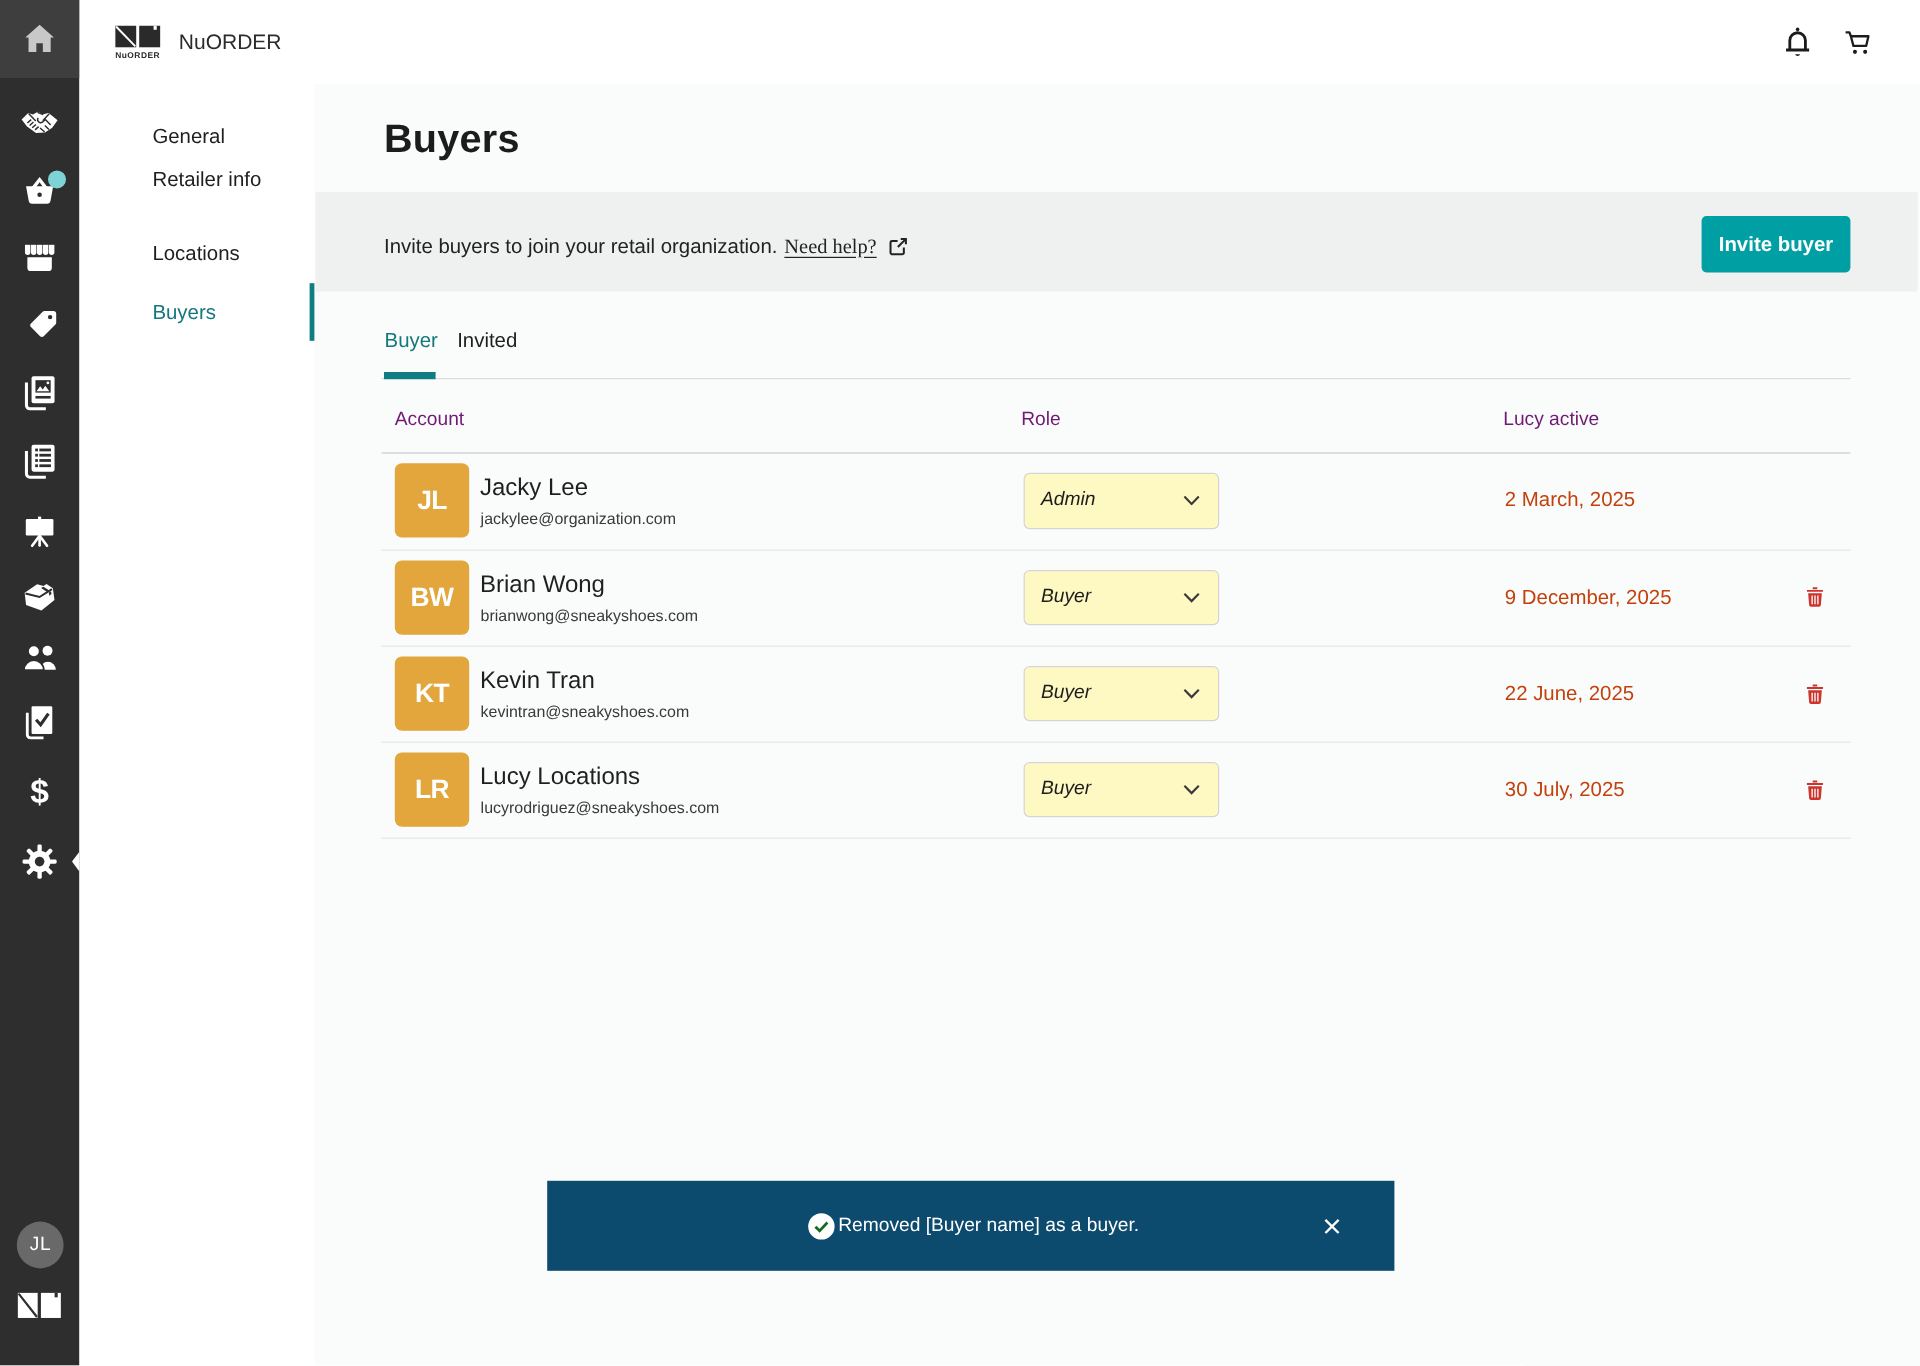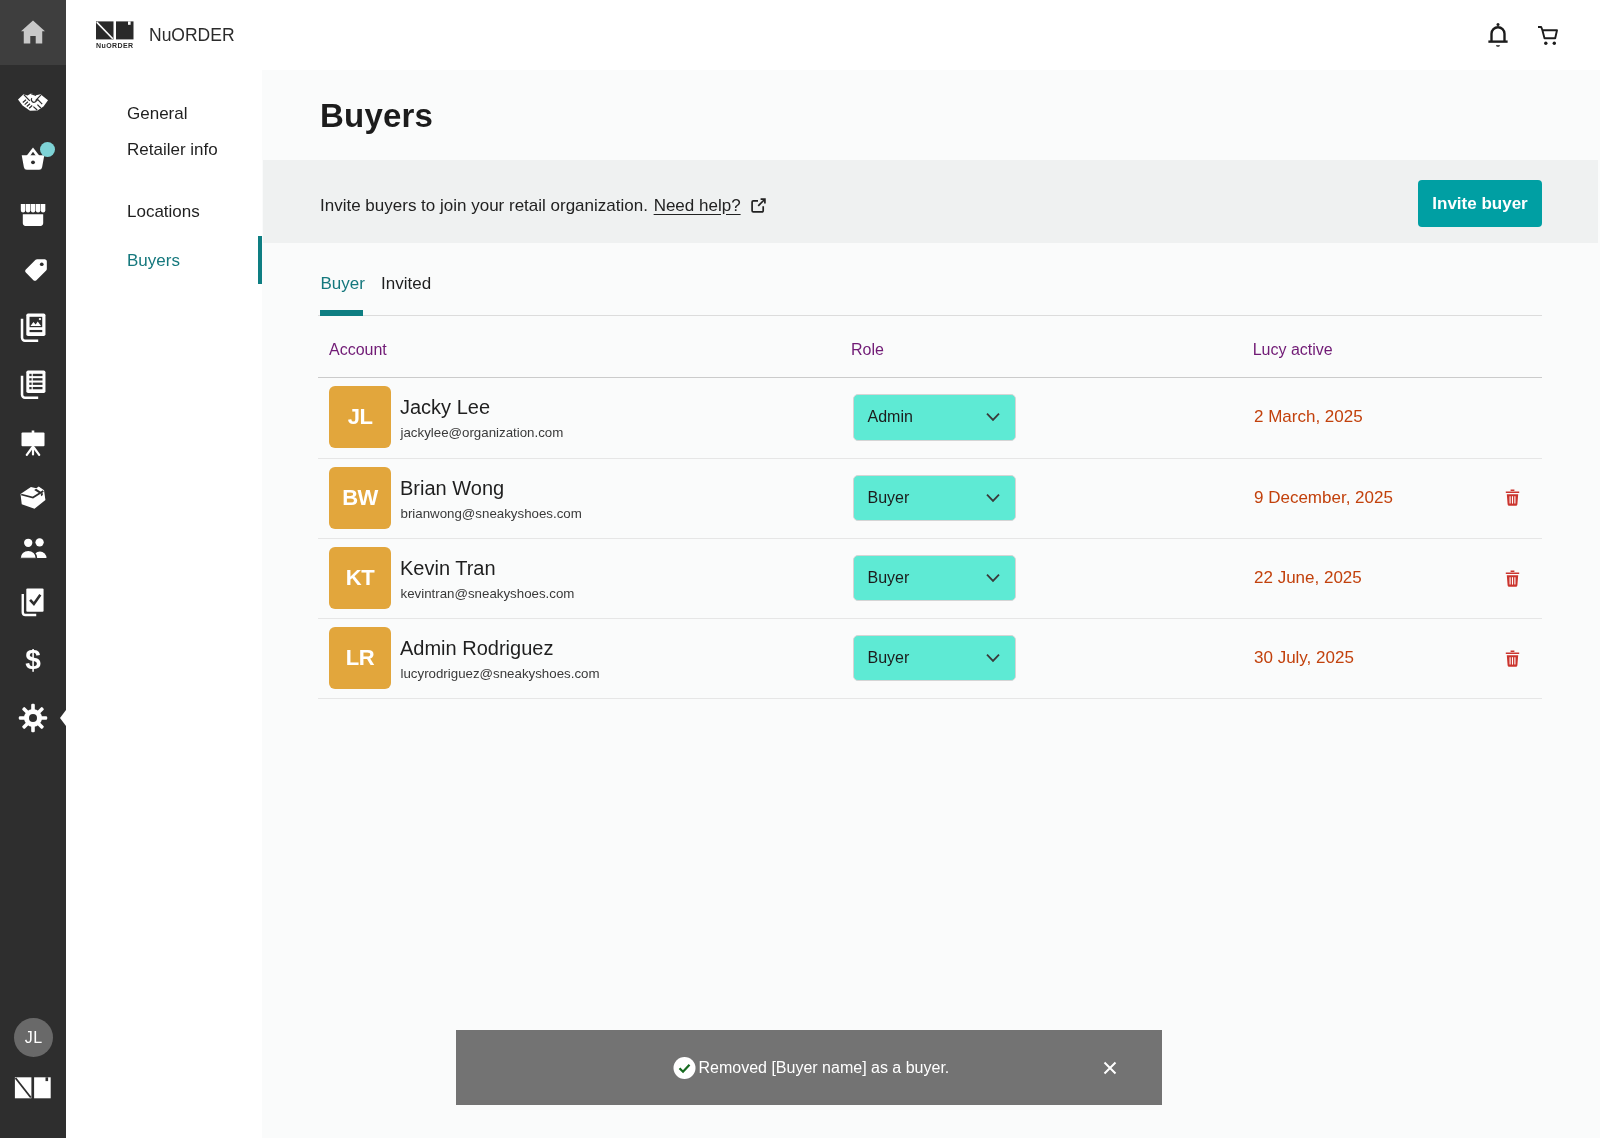--- a/index.html
+++ b/index.html
@@ -5,54 +5,54 @@
 * { margin:0; padding:0; box-sizing:border-box; }
 html,body { width:1600px; height:1138px; font-family:"Liberation Sans",sans-serif; background:#fff; overflow:hidden; }
 body { position:relative; }
 .abs { position:absolute; }
 .vc { transform:translateY(-50%); }
 
 #content { position:absolute; left:262px; top:70px; width:1338px; height:1068px; background:#fafbfb; }
 #h1 { position:absolute; left:58px; top:45.5px; transform:translateY(-50%); font-size:33px; font-weight:bold; color:#1c1c1c; letter-spacing:0.2px; }
 #banner { position:absolute; left:1px; top:90px; width:1335px; height:83px; background:#eff1f1; }
 #bannertext { position:absolute; left:57px; top:45.7px; font-size:17px; color:#222; }
-#bannertext .nh { text-decoration:underline; text-underline-offset:3px; margin-left:1px; }
+#bannertext .nh { text-decoration:underline; text-underline-offset:3px; margin-left:1px;font-family:Liberation Serif, serif; }
 #invitebtn { position:absolute; left:1155px; top:19.5px; width:124px; height:47px; background:#009fa3; border-radius:4px; color:#fff; font-size:17px; font-weight:bold; text-align:center; line-height:47px; }
 .tab { position:absolute; top:213.5px; font-size:17px; }
 #tab1 { left:58.5px; color:#15787d; }
 #tab2 { left:119px; color:#1f1f1f; }
 #tabline { position:absolute; left:56px; top:244.5px; width:1224px; height:1px; background:#dcdcdc; }
 #tabul { position:absolute; left:57.9px; top:240px; width:43.4px; height:5.5px; background:#0e7e82; }
 .th { position:absolute; font-size:16px; font-weight:normal; color:#701a75; }
 #hdrline { position:absolute; left:56px; top:306.5px; width:1224px; height:1px; background:#cbcbcb; }
 .rowline { position:absolute; left:56px; width:1224px; height:1px; background:#e6e6e6; }
 .avatar { position:absolute; left:67px; width:62px; height:62px; border-radius:6px; background:#e2a63c; color:#fff; font-weight:bold; font-size:22px; letter-spacing:-0.5px; text-align:center; line-height:62px; }
 .nm { position:absolute; left:138px; font-size:20px; color:#1f1f1f; }
 .em { position:absolute; left:138.5px; font-size:13.3px; color:#3a3a3a; }
-.dd { position:absolute; left:590.5px; width:163px; height:46.5px; background:#5eead4; border:1px solid #d5d5d5; border-radius:5px; }
+.dd { position:absolute; left:590.5px; width:163px; height:46.5px; background:#fef9c3; border:1px solid #d5d5d5; border-radius:5px;font-style:italic; }
 .dd span { position:absolute; left:14px; top:50%; transform:translateY(-50%); font-size:16px; color:#1c1c1c; }
 .dd svg { position:absolute; right:15px; top:50%; transform:translateY(-50%); }
 .dt { position:absolute; left:992px; font-size:17px; color:#c2410c; }
 .tr { position:absolute; left:1242.5px; width:15px; }
 
 #header { position:absolute; left:66px; top:0; width:1534px; height:70px; background:#fff; }
 #logoname { position:absolute; left:83px; top:35px; font-size:17.5px; color:#2b2b2b; letter-spacing:0; }
 
 #subnav { position:absolute; left:66px; top:70px; width:196px; height:1068px; background:#fff; }
 .nav { position:absolute; left:26px; font-size:17px; color:#1f1f1f;margin-left:35px; }
 #navactive { color:#15787d; }
 #navbar { position:absolute; left:192px; top:165.5px; width:4px; height:48.5px; background:#0e7e82; }
 
 #sidebar { position:absolute; left:0; top:0; width:66px; height:1138px; background:#2e2e2e; }
 #hometile { position:absolute; left:0; top:0; width:66px; height:65px; background:#3e3e3e; }
 .sic { position:absolute; left:33px; transform:translate(-50%,-50%); }
 #notch { position:absolute; left:59.5px; top:709.5px; width:0; height:0; border-top:8px solid transparent; border-bottom:8px solid transparent; border-right:6.5px solid #fff; }
 #sbavatar { position:absolute; left:14.3px; top:1018px; width:39px; height:39px; border-radius:50%; background:#696969; color:#fff; font-size:16px; text-align:center; line-height:39px; letter-spacing:0.5px; }
 
-#toast { position:absolute; left:456px; top:1030px; width:705.5px; height:75px; background:#737373; }
+#toast { position:absolute; left:456px; top:984px; width:705.5px; height:75px; background:#0c4a6e; }
 #toasttext { position:absolute; left:242.5px; top:50%; transform:translateY(-50%); font-size:16px; color:#fff; }
 #toastcheck { position:absolute; left:216.5px; top:50%; transform:translateY(-50%); }
 #toastx { position:absolute; right:43.5px; top:50%; transform:translateY(-50%); }
 </style>
 </head>
 <body>
 
 <div id="content">
   <div id="h1">Buyers</div>
   <div id="banner">
@@ -123,21 +123,21 @@
       <path d="M5.6 0.4 h3.8 v1.7 h-3.8 z M0.8 2.6 h13.4 v1.5 H0.8 z" fill="#cb352e"></path>
       <path d="M1.8 5.3 H13.2 L12.4 15.2 a1.6 1.6 0 0 1 -1.6 1.5 H4.2 a1.6 1.6 0 0 1 -1.6 -1.5 Z" fill="#cb352e"></path>
       <g stroke="#fff" stroke-width="1.1">
         <line x1="5.1" y1="7.2" x2="5.1" y2="14.6"></line>
         <line x1="7.5" y1="7.2" x2="7.5" y2="14.6"></line>
         <line x1="9.9" y1="7.2" x2="9.9" y2="14.6"></line>
       </g>
     </svg>
 
   <div class="avatar" style="top:557.2px">LR</div>
-  <div class="nm vc" style="top:578.2px">Admin Rodriguez</div>
+  <div class="nm vc" style="top:578.2px">Lucy Locations</div>
   <div class="em vc" style="top:603.2px">lucyrodriguez@sneakyshoes.com</div>
   <div class="dd" style="top:564.9px">
       <span>Buyer</span>
       <svg width="14" height="9" viewBox="0 0 14 9">
         <path d="M1 1.2 L7 7.4 L13 1.2" fill="none" stroke="#3a3a3a" stroke-width="1.8"></path>
       </svg>
     </div>
   <div class="dt vc" style="top:588.2px">30 July, 2025</div>
   <svg class="tr" style="top:579.7px" width="15" height="17" viewBox="0 0 15 17">
       <path d="M5.6 0.4 h3.8 v1.7 h-3.8 z M0.8 2.6 h13.4 v1.5 H0.8 z" fill="#cb352e"></path>

